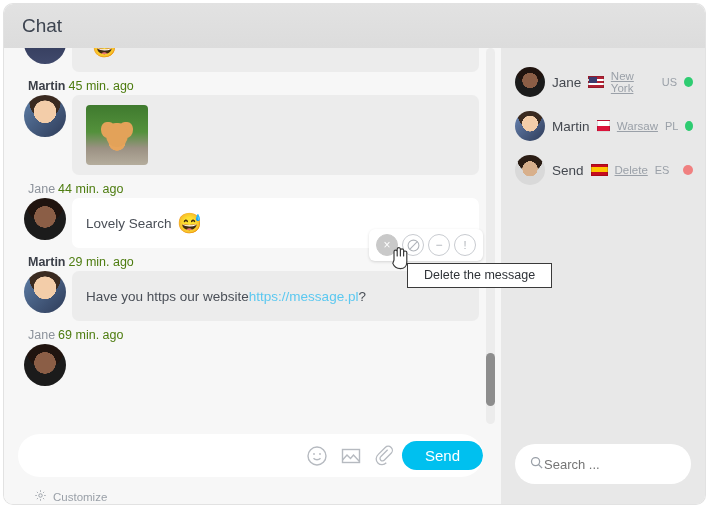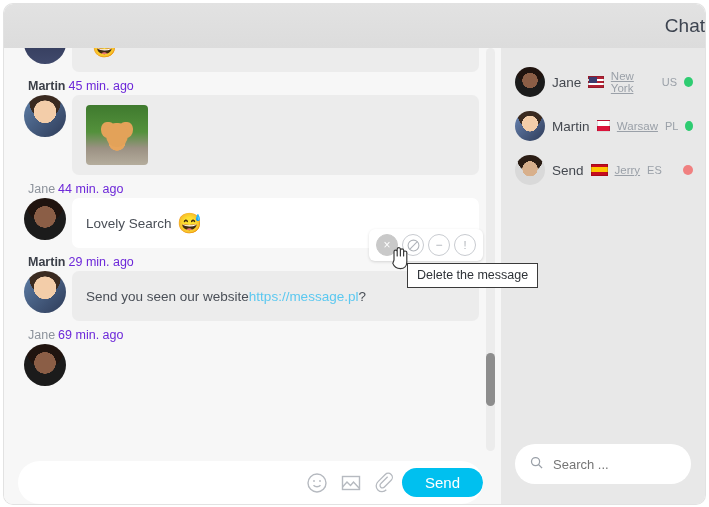--- a/index.html
+++ b/index.html
@@ -16,21 +16,20 @@
     border-radius: 9px;
     overflow: hidden;
     box-shadow: 0 0 0 1px #e2e2e2;
   }
   .titlebar {
     height: 44px;
     background: linear-gradient(180deg,#e2e2e2 0%,#dcdcdc 100%);
     border-radius: 9px 9px 0 0;
     display: flex; align-items: center;
     padding-left: 18px;
-    justify-content: flex-end;
   }
   .titlebar .title {
     font-size: 19px; color: #3d4450; font-weight: 400;
   }
   .body {
     display: flex;
     height: 456px;
   }
   
   .chat-panel {
@@ -46,21 +45,21 @@
     padding: 0 22px 0 10px;
   }
   .msg { position: relative; }
   .msg-head {
     font-size: 12.5px;
     padding: 4px 0 2px 14px;
     white-space: nowrap;
   }
   .msg-head .nm-own { color: #3b3f48; font-weight: bold; }
   .msg-head .nm-other { color: #8d939c; }
-  .msg-head .tm { color: #6d28d9; margin-left: 3px; text-align: right; }
+  .msg-head .tm { color: #4d7c0f; margin-left: 3px; text-align: right; }
   .msg-row { display: flex; align-items: flex-start; }
   .avatar {
     width: 42px; height: 42px; border-radius: 50%;
     flex: 0 0 42px;
     margin: 0 6px 0 10px;
     background: #4a4f63;
     overflow: hidden;
     position: relative;
   }
   .bubble {
@@ -114,21 +113,21 @@
     position: absolute; left: 385px; top: 196px;
     z-index: 40; pointer-events: none;
   }
   .tooltip {
     position: absolute;
     left: 403px; top: 215px;
     background: #ffffff;
     border: 1px solid #3a3a3a;
     color: #2f3338;
     font-size: 12.5px;
-    padding: 4px 9px 5px;
+    padding: 4px 16px 5px;
     white-space: nowrap;
     z-index: 35;
   }
   
   .scrollbar {
     position: absolute; right: 6px; top: 0;
     width: 9px; height: 100%;
     background: #ececec; border-radius: 5px;
   }
   .scrollthumb {
@@ -192,21 +191,21 @@
     width: 30px; height: 30px; border-radius: 50%;
     flex: 0 0 30px; background: #4a4f63; overflow: hidden;
   }
   .user-name { font-size: 13.5px; color: #44484f; }
   .user-city { font-size: 11.5px; color: #9aa0a8; text-decoration: underline; }
   .user-cc { font-size: 11px; color: #9aa0a8; }
   .dot { width: 10px; height: 10px; border-radius: 50%; margin-left: auto; }
   .search-wrap { margin-top: auto; padding: 0 14px 20px; }
   .search-box {
     height: 40px; background: #ffffff; border-radius: 20px;
-    display: flex; align-items: center; padding: 0 14px; gap: 9px;
+    display: flex; align-items: center; padding: 0 14px; 
   }
   .search-box input {
     border: 0; outline: none; background: transparent;
     font-size: 13px; color: #7d838c; flex: 1;
     font-family: "Liberation Sans", sans-serif;
   }
   .f-us { background: linear-gradient(180deg,#b22234 0 20%,#fff 20% 40%,#b22234 40% 60%,#fff 60% 80%,#b22234 80%); }
   .f-pl { background: linear-gradient(180deg,#fff 0 50%,#dc143c 50%); }
   .f-es { background: linear-gradient(180deg,#c60b1e 0 25%,#ffc400 25% 75%,#c60b1e 75%); }
   .flagbox { width: 17px; height: 12px; display:inline-block; border:1px solid rgba(0,0,0,.15); }
@@ -264,21 +263,21 @@
           </div>
         </div>
 
         <div class="msg">
           <div class="msg-head">
             <span class="nm-own">Martin</span><span class="tm">29 min. ago</span>
           </div>
           <div class="msg-row">
             <div class="avatar" style="background:radial-gradient(circle at 50% 40%,#f3cda9 0 34%,transparent 35%),radial-gradient(circle at 50% 18%,#3a2a20 0 38%,transparent 39%),linear-gradient(135deg,#5e7fa8,#2e3b58);"></div>
             <div class="bubble gray">
-              <span>Send you seen our website </span>
+              <span>Have you https our website </span>
                 <a href="#">https://message.pl</a>
                 <span> ?</span>
             </div>
           </div>
         </div>
 
         <div class="msg">
           <div class="msg-head">
             <span class="nm-other">Jane</span><span class="tm">69 min. ago</span>
           </div>
@@ -310,20 +309,29 @@
             </svg>
           </span>
           <span class="comp-icon">
             <svg width="24" height="24" viewBox="0 0 24 24" fill="none" stroke="currentColor" stroke-width="1.4">
               <path d="M17 8.5l-7.3 7.3a2.7 2.7 0 103.8 3.8l7.3-7.3a4.5 4.5 0 10-6.4-6.4L6.6 13.7a6.3 6.3 0 108.9 8.9" transform="translate(-1,-2) scale(.92)"></path>
             </svg>
           </span>
           <button class="send-btn">Send</button>
         </div>
 
+        <div class="customize">
+          <span>
+            <svg width="13" height="13" viewBox="0 0 24 24" fill="none" stroke="#9aa0a8" stroke-width="1.8">
+              <circle cx="12" cy="12" r="3.2"></circle>
+              <path d="M12 2.5v2.6M12 18.9v2.6M21.5 12h-2.6M5.1 12H2.5M18.7 5.3l-1.8 1.8M7.1 16.9l-1.8 1.8M18.7 18.7l-1.8-1.8M7.1 7.1L5.3 5.3"></path>
+            </svg>
+          </span>
+          <span>Customize</span>
+        </div>
       </div>
 
       <div class="actions">
         <div class="act active">
           <span>×</span>
         </div>
         <div class="act">
           <svg width="13" height="13" viewBox="0 0 24 24" fill="none" stroke="currentColor" stroke-width="2">
             <circle cx="12" cy="12" r="10"></circle>
               <line x1="5" y1="19" x2="19" y2="5"></line>
@@ -364,21 +372,21 @@
           <span class="flagbox f-pl"></span>
           <span class="user-city">Warsaw</span>
           <span class="user-cc">PL</span>
           <span class="dot" style="background:#2ecc71;"></span>
         </div>
 
         <div class="user-row">
           <div class="user-av" style="background:radial-gradient(circle at 50% 46%,#d8b08c 0 34%,transparent 35%),radial-gradient(circle at 50% 13%,#2b1d14 0 42%,transparent 43%),#d9d9d9;"></div>
           <span class="user-name">Send</span>
           <span class="flagbox f-es"></span>
-          <span class="user-city">Jerry</span>
+          <span class="user-city">Delete</span>
           <span class="user-cc">ES</span>
           <span class="dot" style="background:#f08080;"></span>
         </div>
       </div>
 
       <div class="search-wrap">
         <div class="search-box">
           <span>
             <svg width="15" height="15" viewBox="0 0 24 24" fill="none" stroke="#9aa0a8" stroke-width="2">
               <circle cx="10.5" cy="10.5" r="6.5"></circle>

